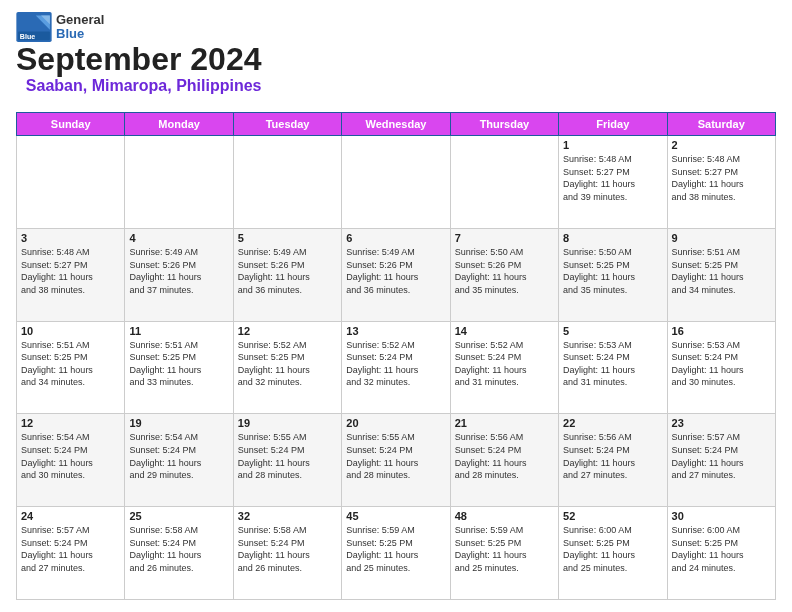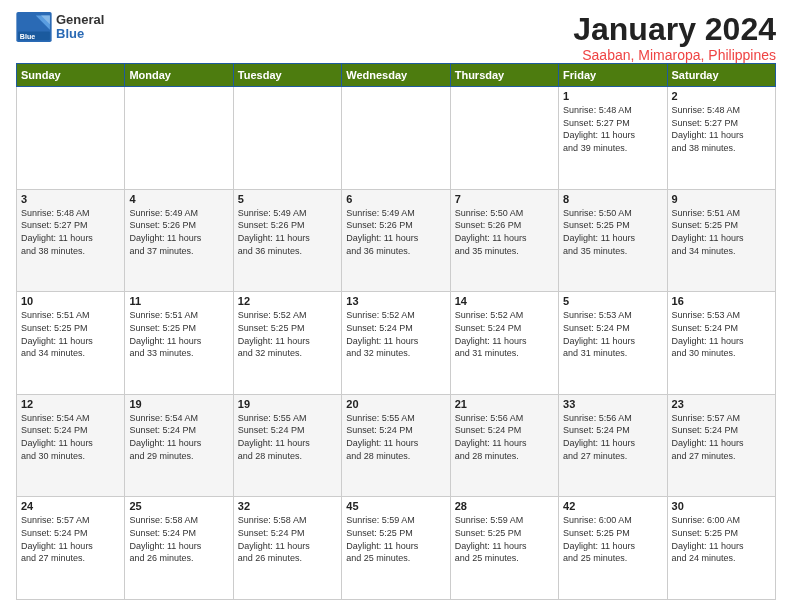--- a/index.html
+++ b/index.html
@@ -14,21 +14,22 @@
       width: 792px;
       height: 612px;
       padding: 12px 16px;
       display: flex;
       flex-direction: column;
     }
     .header {
       display: flex;
       justify-content: space-between;
       align-items: flex-start;
-      margin-bottom: 0;
+      margin-bottom: 17px;
+      flex-direction: column;
     }
     .logo {
       display: flex;
       align-items: center;
       gap: 4px;
     }
     .logo-text {
       display: flex;
       flex-direction: column;
       line-height: 1.1;
@@ -50,37 +51,38 @@
     .title-area {
       text-align: right;
     }
     .month-title {
       font-size: 32px;
       font-weight: bold;
       color: #222;
       line-height: 1.1;
     }
     .subtitle {
-      font-size: 14px;
-      color: #ef4444;
+      font-size: 16px;
+      color: #6d28d9;
+      font-weight: bold;
     }
     .calendar {
       flex: 1;
       border: 1px solid #ccc;
       border-collapse: collapse;
       width: 100%;
       table-layout: fixed;
     }
     .calendar th {
-      background: #4d7c0f;
+      background: #d946ef;
       color: #fff;
       font-size: 11px;
       font-weight: bold;
       padding: 5px 4px;
-      text-align: left;
+      text-align: center;
       border: 1px solid #1e5a9e;
     }
     .calendar td {
       border: 1px solid #ccc;
       vertical-align: top;
       padding: 3px 4px;
       font-size: 9.5px;
       color: #333;
       background: #fff;
       height: 85px;
@@ -116,21 +118,21 @@
         <polygon points="28,4 38,4 38,14" fill="#85b8e8"></polygon>
         <rect x="2" y="22" width="36" height="10" rx="1" fill="#1a5a9e"></rect>
         <text x="4" y="31" font-size="8" font-weight="bold" fill="white" font-family="Arial">Blue</text>
       </svg>
       <div class="logo-text">
         <span class="logo-general">General</span>
         <span class="logo-blue">Blue</span>
       </div>
     </div>
     <div class="title-area">
-      <div class="month-title">January 2024</div>
+      <div class="month-title">September 2024</div>
       <div class="subtitle">Saaban, Mimaropa, Philippines</div>
     </div>
   </div>
 
   <table class="calendar">
     <thead>
       <tr>
         <th>Sunday</th>
         <th>Monday</th>
         <th>Tuesday</th>
@@ -231,21 +233,21 @@
           </td>
           <td>
             <span class="day-num">20</span>
             <div class="day-info">Sunrise: 5:55 AM<br>Sunset: 5:24 PM<br>Daylight: 11 hours<br>and 28 minutes.</div>
           </td>
           <td>
             <span class="day-num">21</span>
             <div class="day-info">Sunrise: 5:56 AM<br>Sunset: 5:24 PM<br>Daylight: 11 hours<br>and 28 minutes.</div>
           </td>
           <td>
-            <span class="day-num">33</span>
+            <span class="day-num">22</span>
             <div class="day-info">Sunrise: 5:56 AM<br>Sunset: 5:24 PM<br>Daylight: 11 hours<br>and 27 minutes.</div>
           </td>
           <td>
             <span class="day-num">23</span>
             <div class="day-info">Sunrise: 5:57 AM<br>Sunset: 5:24 PM<br>Daylight: 11 hours<br>and 27 minutes.</div>
           </td>
         </tr>
         <tr>
           <td>
             <span class="day-num">24</span>
@@ -257,25 +259,25 @@
           </td>
           <td>
             <span class="day-num">32</span>
             <div class="day-info">Sunrise: 5:58 AM<br>Sunset: 5:24 PM<br>Daylight: 11 hours<br>and 26 minutes.</div>
           </td>
           <td>
             <span class="day-num">45</span>
             <div class="day-info">Sunrise: 5:59 AM<br>Sunset: 5:25 PM<br>Daylight: 11 hours<br>and 25 minutes.</div>
           </td>
           <td>
-            <span class="day-num">28</span>
+            <span class="day-num">48</span>
             <div class="day-info">Sunrise: 5:59 AM<br>Sunset: 5:25 PM<br>Daylight: 11 hours<br>and 25 minutes.</div>
           </td>
           <td>
-            <span class="day-num">42</span>
+            <span class="day-num">52</span>
             <div class="day-info">Sunrise: 6:00 AM<br>Sunset: 5:25 PM<br>Daylight: 11 hours<br>and 25 minutes.</div>
           </td>
           <td>
             <span class="day-num">30</span>
             <div class="day-info">Sunrise: 6:00 AM<br>Sunset: 5:25 PM<br>Daylight: 11 hours<br>and 24 minutes.</div>
           </td>
         </tr>
       </tbody>
   </table>
 </div>

